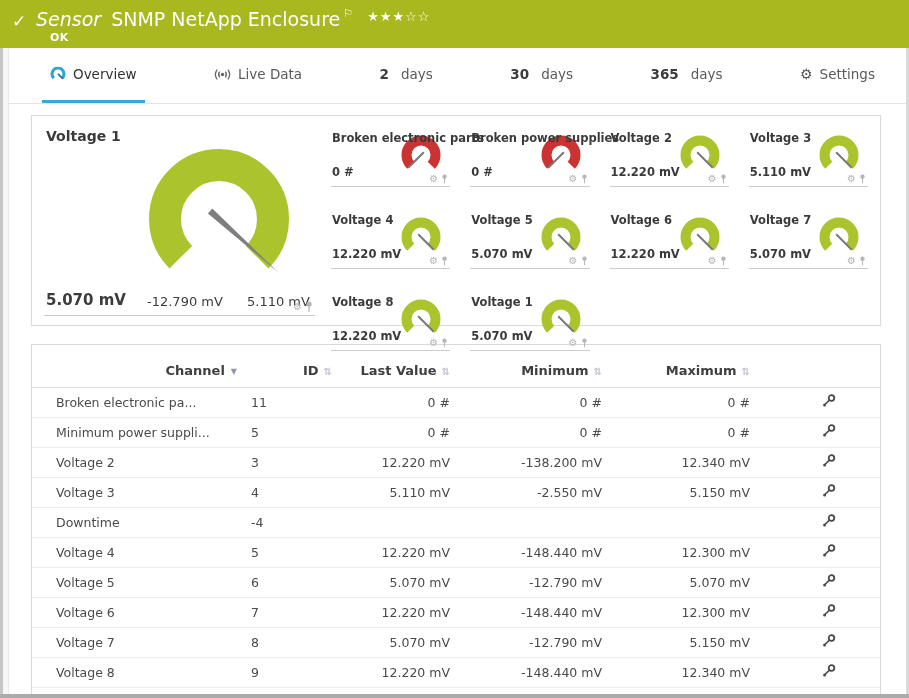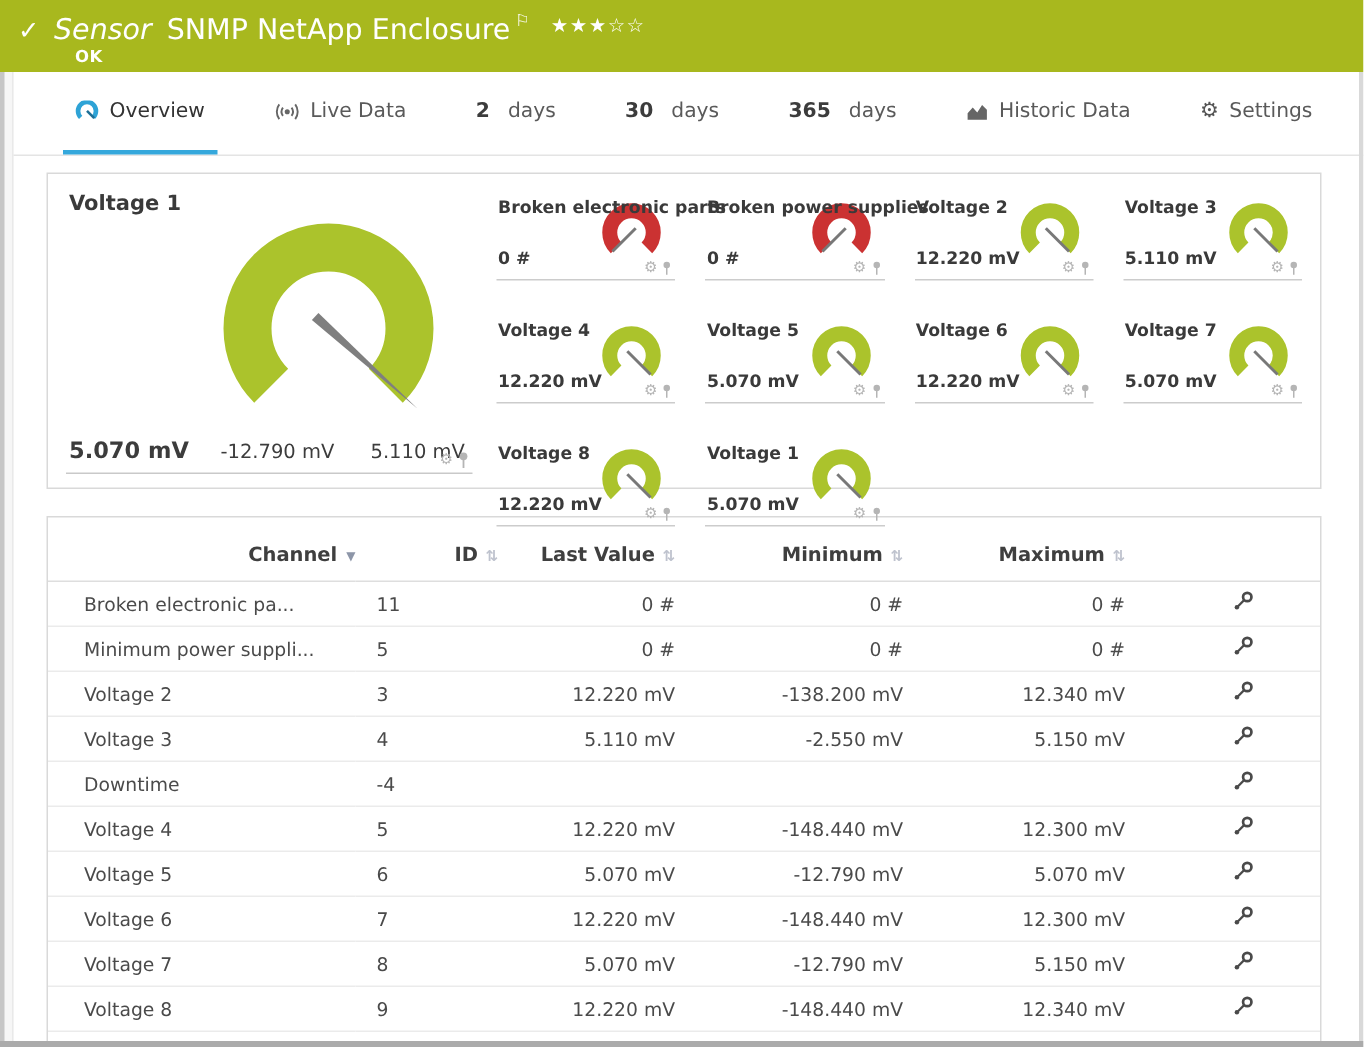--- a/index.html
+++ b/index.html
@@ -177,26 +177,20 @@
     <b>2</b>
       <span>days</span>
   </div>
   <div class="tab">
     <b>30</b>
       <span>days</span>
   </div>
   <div class="tab">
     <b>365</b>
       <span>days</span>
-  </div>
-  <div class="tab">
-    <svg class="ticon" width="15" height="13" viewBox="0 0 14 12">
-      <path d="M1,11 L1,7 L4.2,3.4 L7,6.4 L10,1.8 L13,4.8 L13,11 Z" fill="#666"></path>
-    </svg>
-    <span>Historic Data</span>
   </div>
   <div class="tab">
     <span class="ticon" style="font-size:14px;color:#555;line-height:1;">⚙</span>
     <span>Settings</span>
   </div>
 </nav>
 
 <section class="panel gauges-panel">
 
   <div class="primary-cell">

